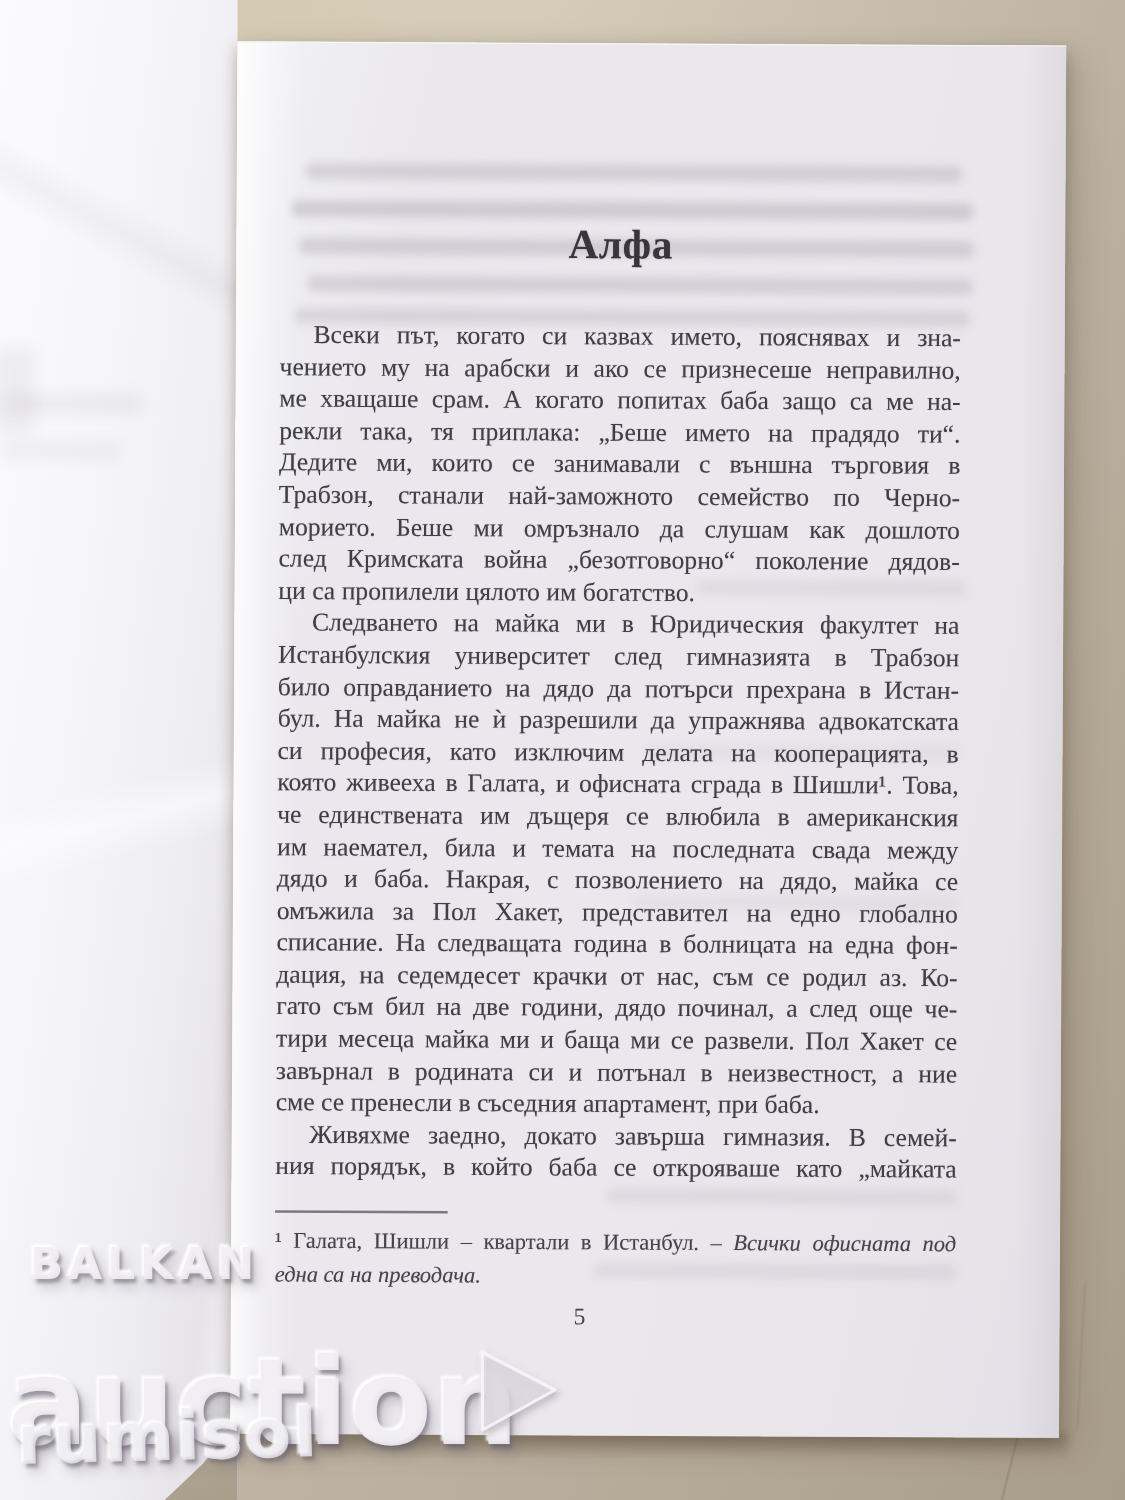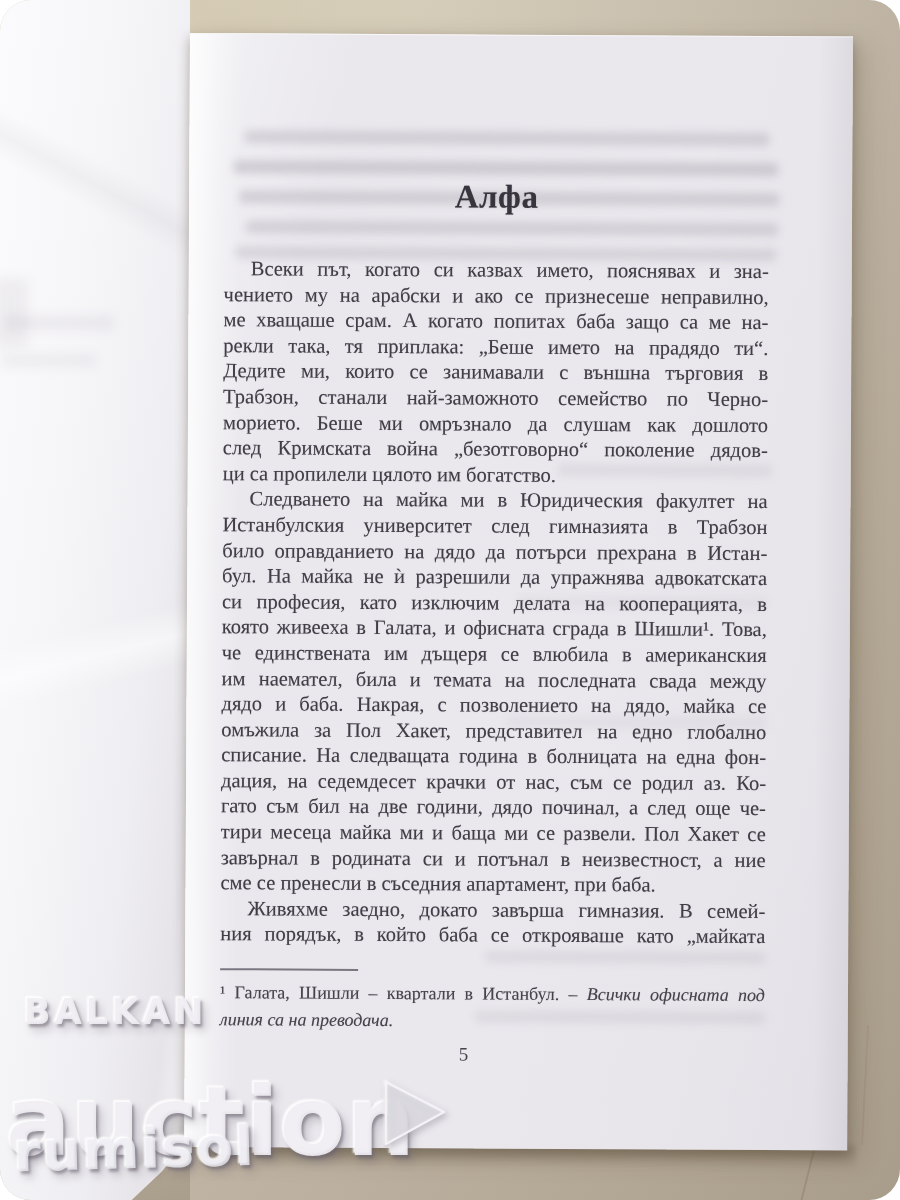--- a/index.html
+++ b/index.html
@@ -2,21 +2,20 @@
 <html><head>
 <meta charset="utf-8">
 <style>
   html,body{margin:0;padding:0;}
   .stage{
     position:relative; width:900px; height:1200px; overflow:hidden;
     background:
       radial-gradient(ellipse 900px 500px at 45% 0%, rgba(255,252,240,.25), rgba(0,0,0,0) 60%),
       linear-gradient(118deg,#d3c8ad 0%, #ccc1a8 16%, #c3b8a6 40%, #bcb1a1 62%, #b2a694 82%, #a89c8a 100%);
     font-family:"Liberation Serif","DejaVu Serif",serif;
-    border-radius:31px;
   }
   
   .grain{position:absolute;background:rgba(122,102,82,.28);filter:blur(.6px);}
   .grain.g1{left:806px;top:1148px;width:2px;height:60px;transform:rotate(14deg);}
   .grain.g2{left:864px;top:1025px;width:2px;height:120px;opacity:.45;transform:rotate(3deg);}
   
   .left-page{
     position:absolute;left:0;top:0;width:190px;height:1200px;
     background:linear-gradient(97deg,#fbfafc 0%, #f6f5f8 35%, #eeedf1 68%, #e6e4e9 86%, #f0eff3 94%, #d2cfd5 98%, #bab7bd 100%);
   }
@@ -156,21 +155,21 @@
         <div class="line">тири месеца майка ми и баща ми се развели. Пол Хакет се</div>
         <div class="line">завърнал в родината си и потънал в неизвестност, а ние</div>
         <div class="line flush">сме се пренесли в съседния апартамент, при баба.</div>
         <div class="line first">Живяхме заедно, докато завърша гимназия. В семей-</div>
         <div class="line">ния порядък, в който баба се открояваше като „майката</div>
       </div>
 
     <div class="footnote-rule"></div>
     <div class="footnote">
         <div class="fline"><span>¹ Галата, Шишли – квартали в Истанбул. – </span><span class="it">Всички офисната под</span></div>
-        <div class="fline flush"><span class="it">линия са на преводача.</span></div>
+        <div class="fline flush"><span class="it">една са на преводача.</span></div>
       </div>
 
     <div class="page-number">5</div>
   </div>
 
   <div class="watermark">
     <div class="wm wm-top">BALKAN</div>
     <div class="wm wm-main">auction</div>
     <svg class="wm-play" width="62" height="66" viewBox="0 0 62 66">
       <polygon points="2,2 60,32 2,64" fill="rgba(228,225,233,.55)" stroke="rgba(245,243,248,.95)" stroke-width="2.5" stroke-linejoin="round"></polygon>

